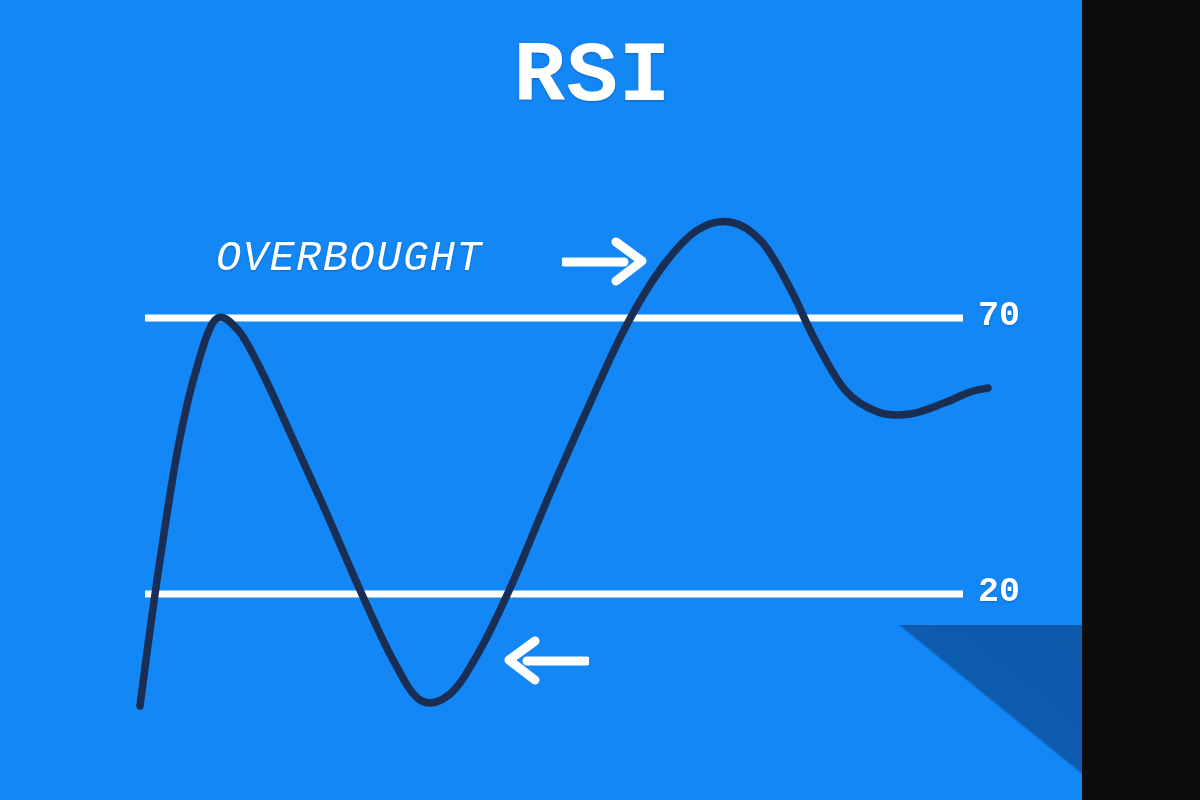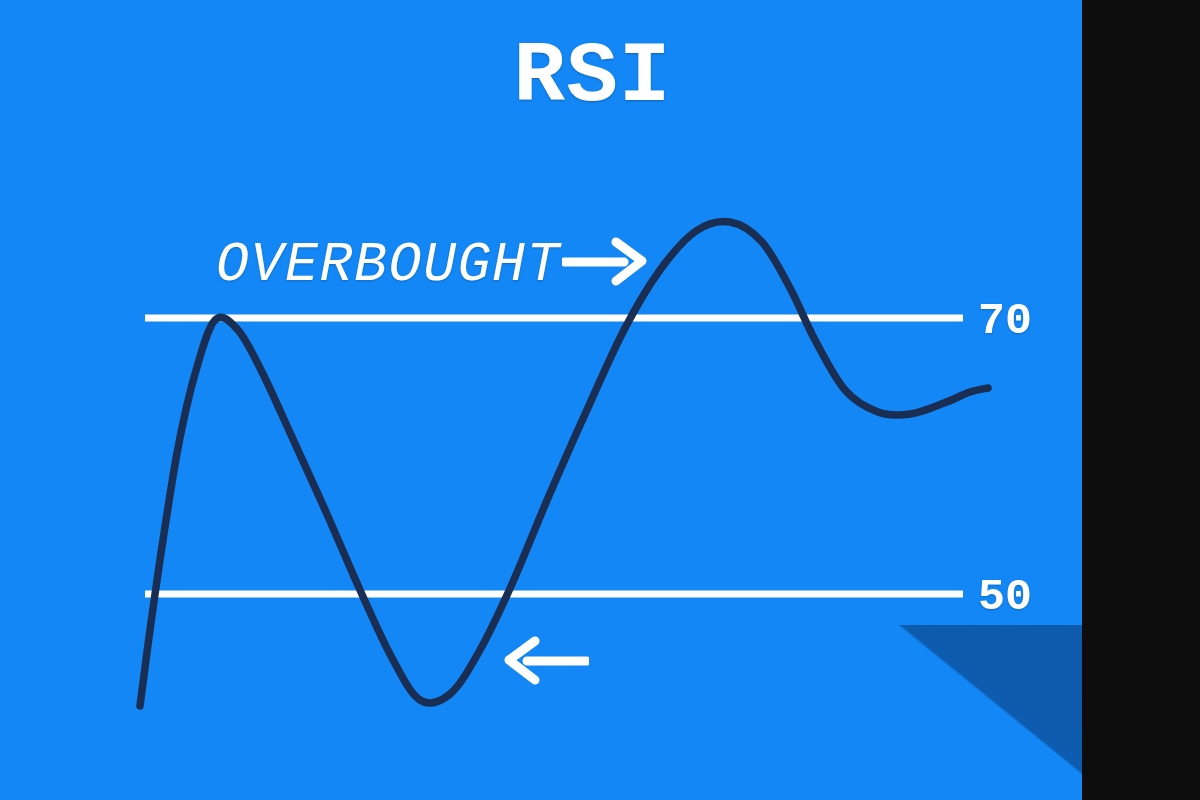--- a/index.html
+++ b/index.html
@@ -56,34 +56,34 @@
     left: 0;
     top: 0;
     width: 1200px;
     height: 800px;
   }
 
   
   .level-label {
     position: absolute;
     color: #ffffff;
-    font-size: 45px;
+    font-size: 35px;
     font-weight: bold;
     letter-spacing: 0px;
     line-height: 1;
     text-shadow: 0 1px 2px rgba(6,40,90,0.30);
   }
   #label-70 { left: 978px; top: 299px; }
   #label-30 { left: 978px; top: 575px; }
 
   
   .annot-text {
     position: absolute;
     color: #ffffff;
-    font-size: 55px;
+    font-size: 42px;
     font-style: italic;
     font-weight: normal;
     letter-spacing: 1.5px;
     line-height: 1;
     white-space: nowrap;
     text-shadow: 0 1px 2px rgba(6,40,90,0.30);
   }
   #overbought-text { left: 216px; top: 238px; }
   #oversold-text   { left: 604px; top: 638px; }
 
@@ -117,21 +117,21 @@
 
     <line x1="145" y1="318" x2="963" y2="318" stroke="#ffffff" stroke-width="7" stroke-linecap="butt"></line>
 
     <line x1="145" y1="594" x2="963" y2="594" stroke="#ffffff" stroke-width="7" stroke-linecap="butt"></line>
 
     <path id="rsi-curve" fill="none" stroke="#1a2d52" stroke-width="7.5" stroke-linecap="round" stroke-linejoin="round" d="M 140 706 C 141.67 693.33, 146.17 657.67, 150 630 C 153.83 602.33, 158.33 570.33, 163 540 C 167.67 509.67, 172.67 475.67, 178 448 C 183.33 420.33, 188.83 395.33, 195 374 C 201.17 352.67, 207.83 327.33, 215 320 C 222.17 312.67, 230.17 321.33, 238 330 C 245.83 338.67, 253.00 354.17, 262 372 C 271.00 389.83, 281.33 413.67, 292 437 C 302.67 460.33, 314.67 486.50, 326 512 C 337.33 537.50, 349.00 565.67, 360 590 C 371.00 614.33, 382.00 639.67, 392 658 C 402.00 676.33, 410.33 694.00, 420 700 C 429.67 706.00, 440.00 702.33, 450 694 C 460.00 685.67, 469.67 668.33, 480 650 C 490.33 631.67, 500.67 609.33, 512 584 C 523.33 558.67, 535.67 526.67, 548 498 C 560.33 469.33, 573.33 440.00, 586 412 C 598.67 384.00, 611.67 353.67, 624 330 C 636.33 306.33, 648.00 286.50, 660 270 C 672.00 253.50, 684.33 239.00, 696 231 C 707.67 223.00, 719.00 220.17, 730 222 C 741.00 223.83, 752.00 231.00, 762 242 C 772.00 253.00, 781.17 271.67, 790 288 C 798.83 304.33, 805.83 323.00, 815 340 C 824.17 357.00, 834.50 378.00, 845 390 C 855.50 402.00, 867.17 408.00, 878 412 C 888.83 416.00, 899.00 415.50, 910 414 C 921.00 412.50, 934.00 406.67, 944 403 C 954.00 399.33, 962.67 394.50, 970 392 C 977.33 389.50, 985.00 388.67, 988 388"></path>
   </svg>
 
   <div class="level-label" id="label-70">70</div>
 
-  <div class="level-label" id="label-30">50</div>
+  <div class="level-label" id="label-30">20</div>
 
   <div class="annot-text" id="overbought-text">OVERBOUGHT</div>
 
   <svg class="annot-arrow" id="overbought-arrow" viewBox="0 0 92 52">
     <path d="M2 27 L62 27" stroke="#ffffff" stroke-width="9" stroke-linecap="round" fill="none"></path>
     <path d="M54 7 L80 26 L54 46" stroke="#ffffff" stroke-width="9" stroke-linecap="round" stroke-linejoin="round" fill="none"></path>
   </svg>
 
 
   <svg class="annot-arrow" id="oversold-arrow" viewBox="0 0 92 52">

